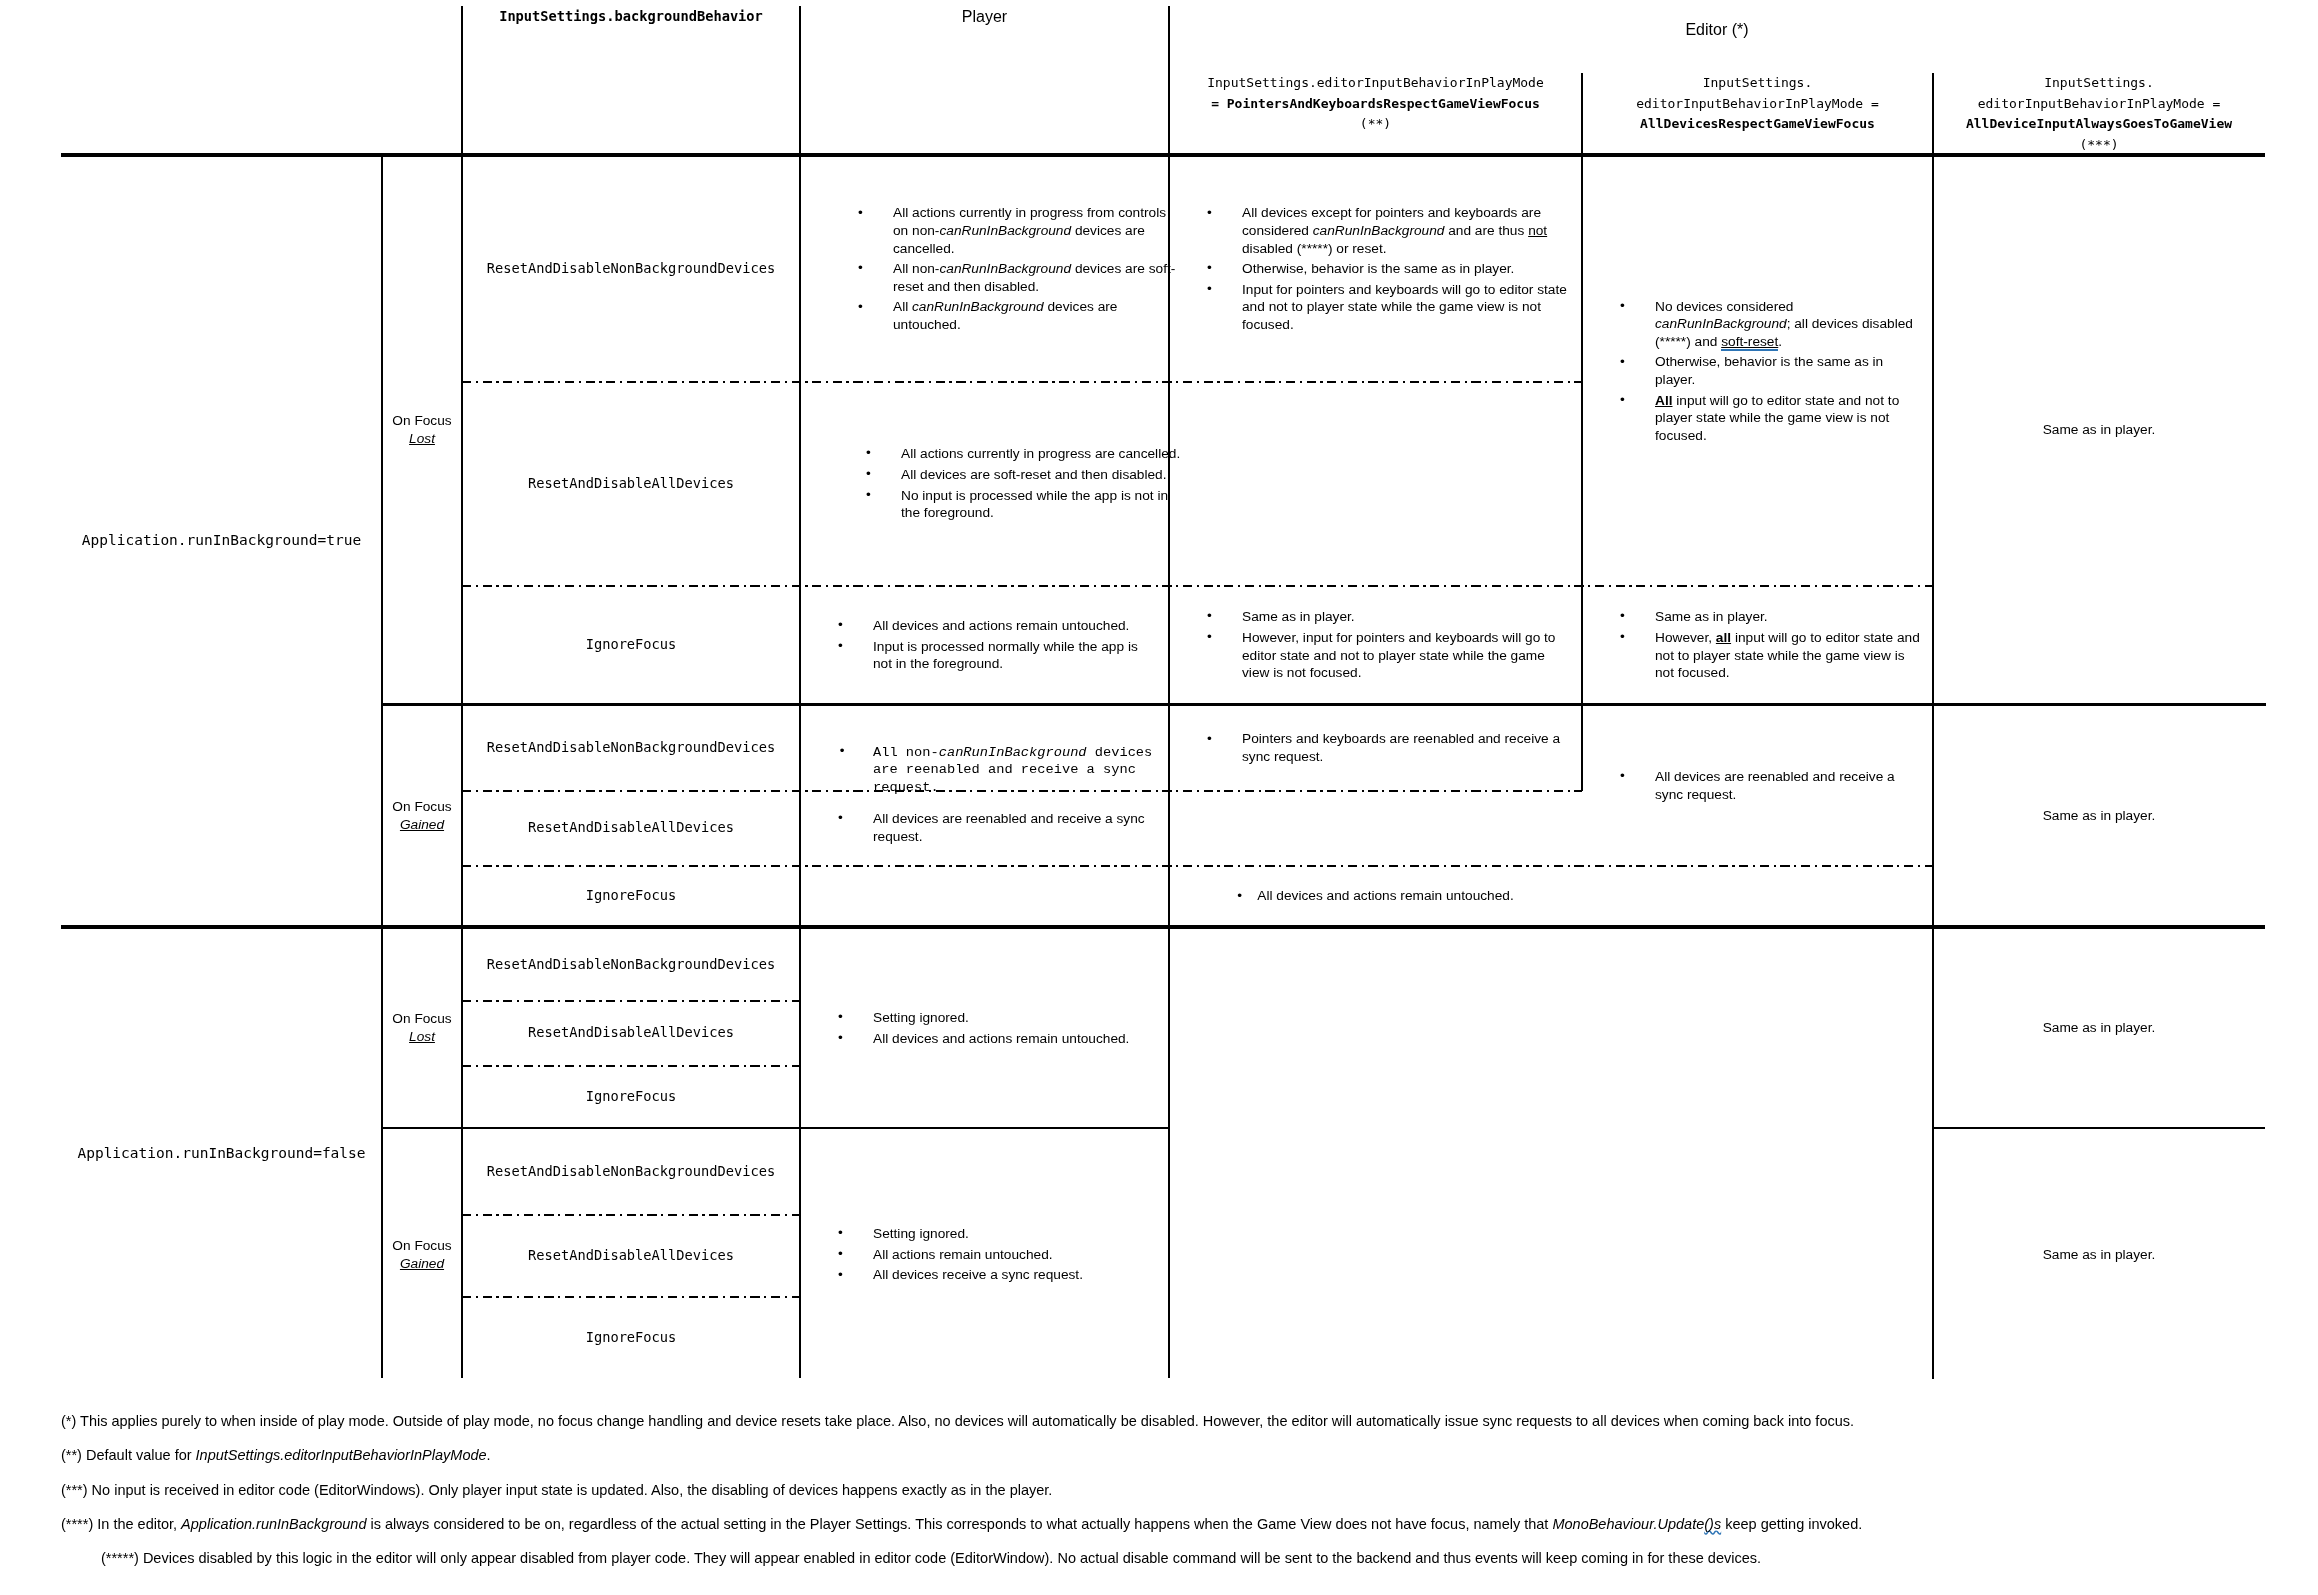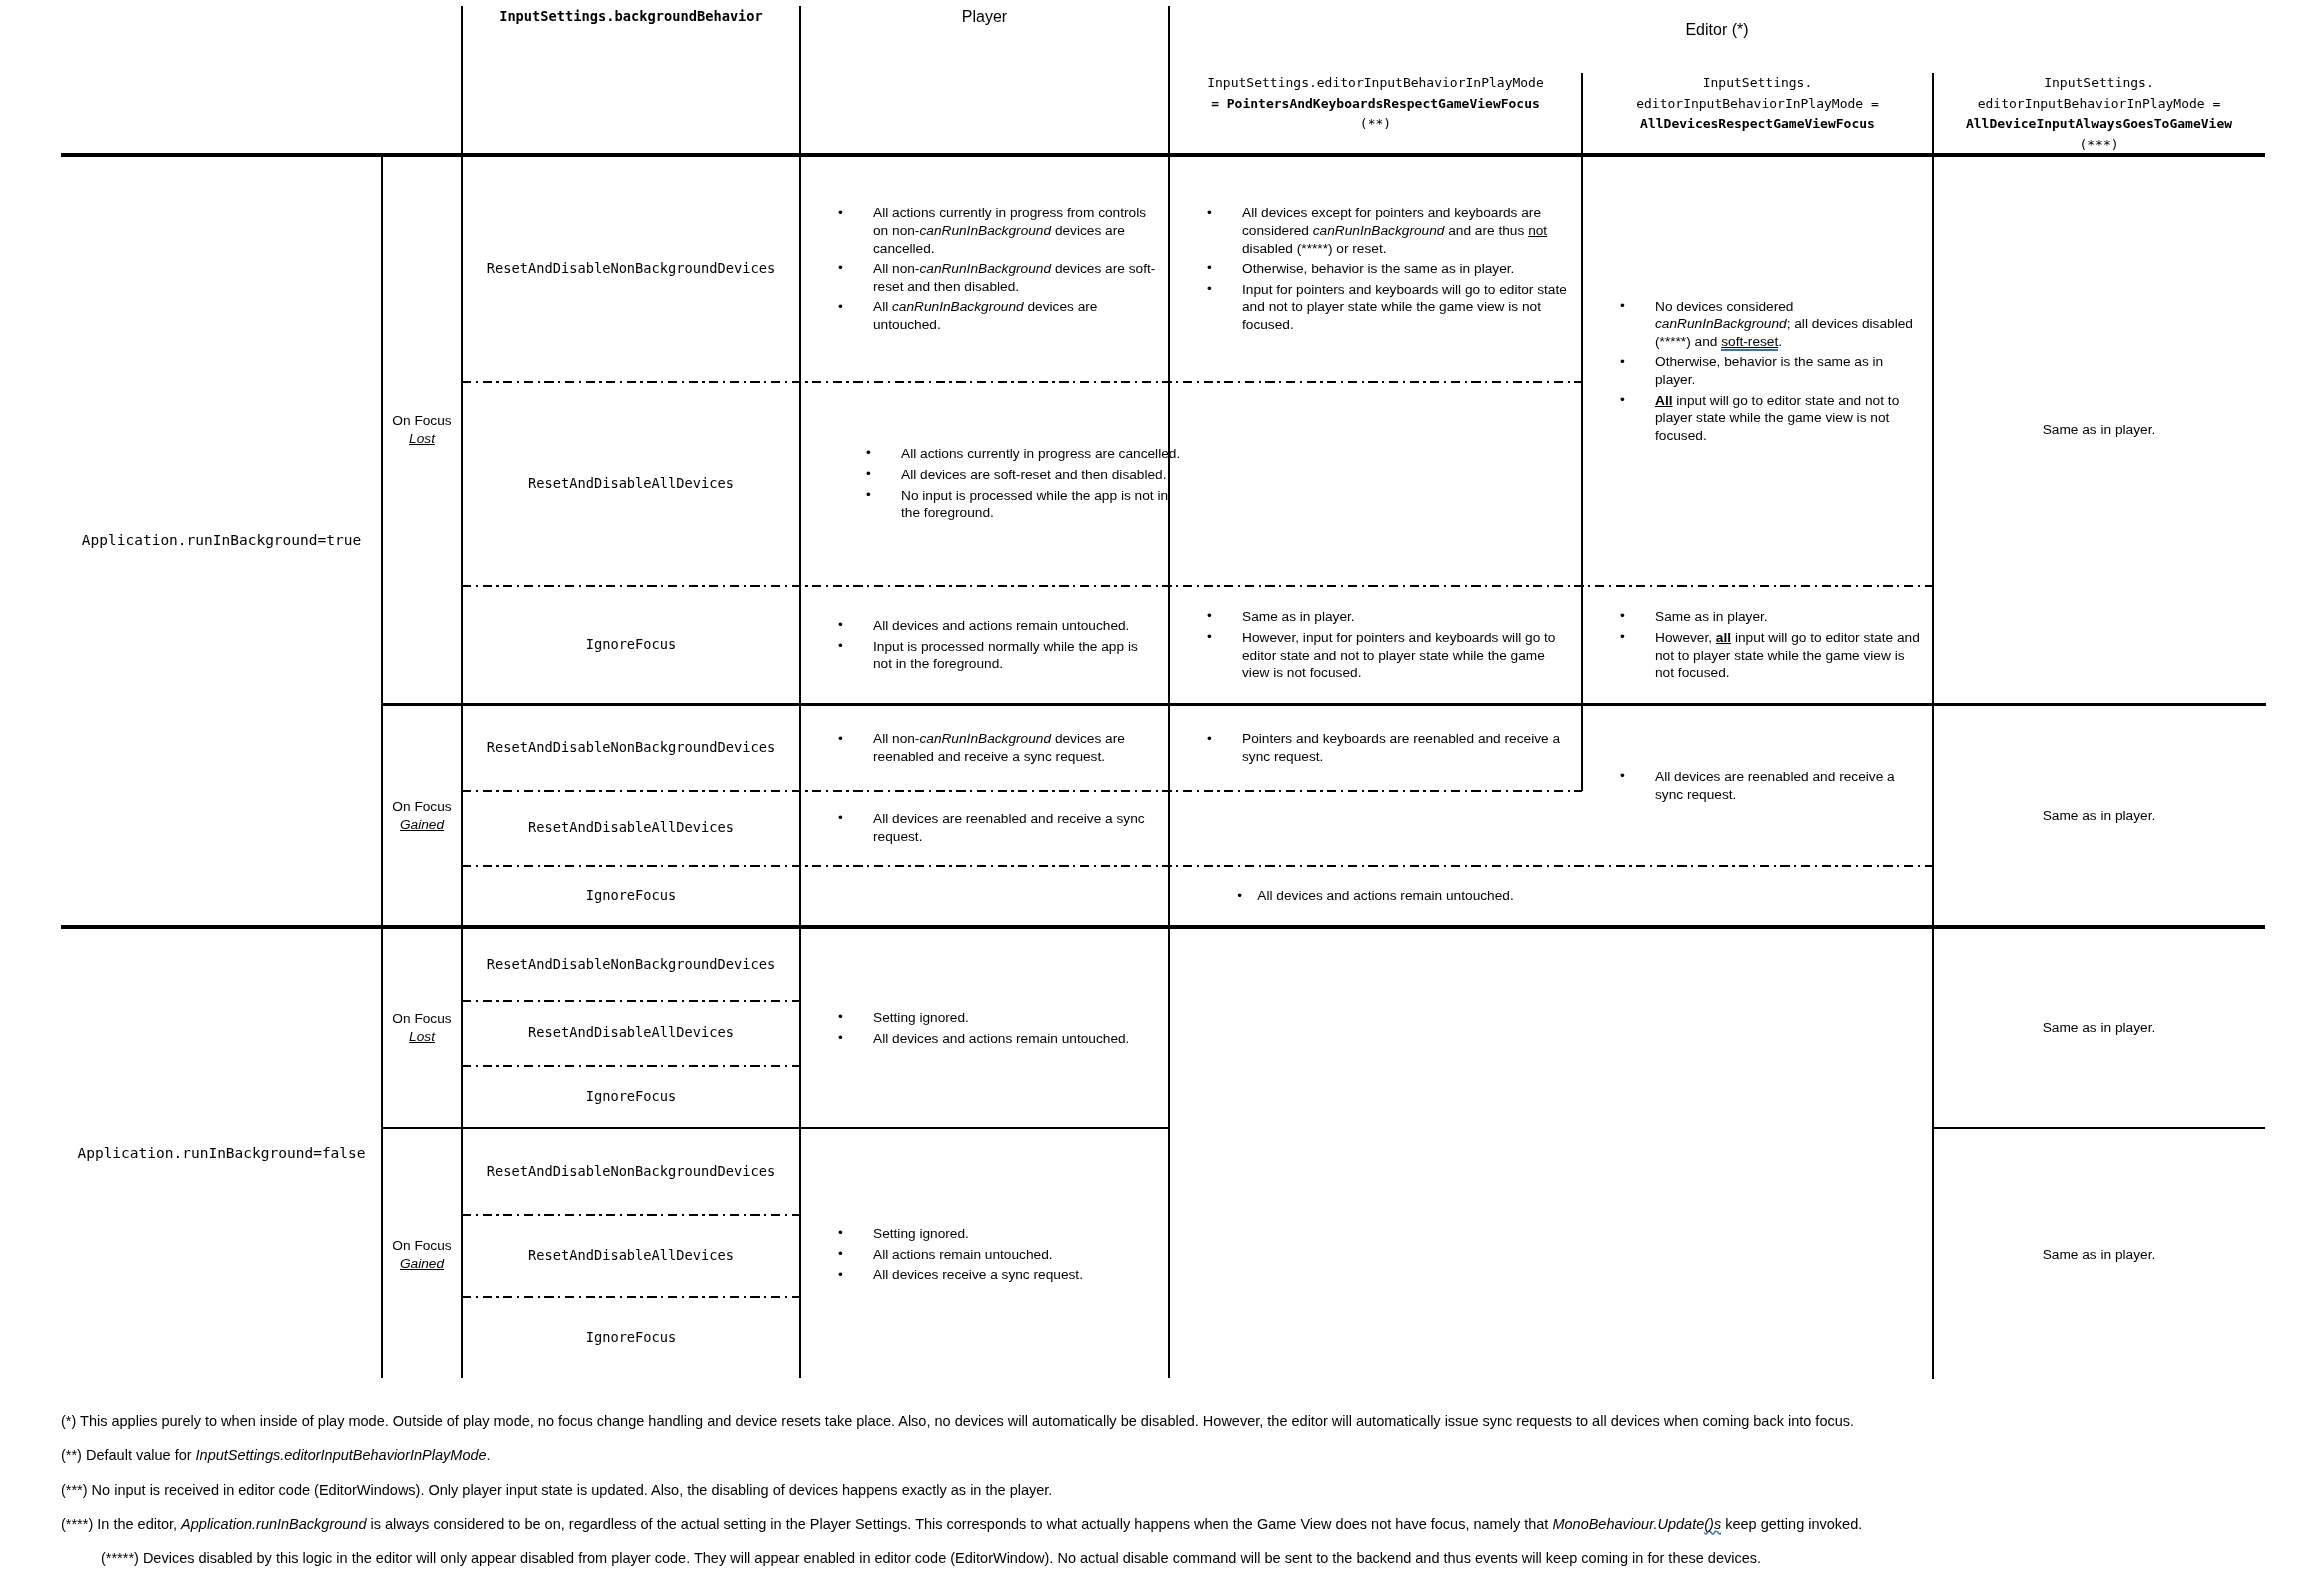--- a/index.html
+++ b/index.html
@@ -101,21 +101,21 @@
   <div class="cell center mono" style="left:462px;top:157px;width:338px;height:224px;">
     <span>ResetAndDisableNonBackgroundDevices</span>
   </div>
   <div class="cell center mono" style="left:462px;top:382px;width:338px;height:203px;">
     <span>ResetAndDisableAllDevices</span>
   </div>
   <div class="cell center mono" style="left:462px;top:587px;width:338px;height:116px;">
     <span>IgnoreFocus</span>
   </div>
 
-  <div class="cell" style="left:800px;top:157px;width:374px;height:224px;">
+  <div class="cell" style="left:800px;top:157px;width:374px;height:224px;padding-left:20px;">
       <ul>
         <li>All actions currently in progress from controls on non-<span class="i">canRunInBackground</span> devices are cancelled.</li>
         <li>All non-<span class="i">canRunInBackground</span> devices are soft-reset and then disabled.</li>
         <li>All <span class="i">canRunInBackground</span> devices are untouched.</li>
       </ul>
     </div>
   <div class="cell" style="left:800px;top:382px;width:369px;height:203px;padding-left:28px;">
       <ul>
         <li>All actions currently in progress are cancelled.</li>
         <li>All devices are soft-reset and then disabled.</li>
@@ -162,21 +162,21 @@
   <div class="cell center mono" style="left:462px;top:706px;width:338px;height:84px;">
     <span>ResetAndDisableNonBackgroundDevices</span>
   </div>
   <div class="cell center mono" style="left:462px;top:791px;width:338px;height:73px;">
     <span>ResetAndDisableAllDevices</span>
   </div>
   <div class="cell center mono" style="left:462px;top:866px;width:338px;height:59px;">
     <span>IgnoreFocus</span>
   </div>
 
-  <div class="cell" style="left:800px;top:706px;width:369px;height:84px;">
+  <div class="cell" style="left:800px;top:728px;width:369px;height:84px;font-family:Liberation Mono, monospace;">
       <ul>
         <li>All non-<span class="i">canRunInBackground</span> devices are reenabled and receive a sync request.</li>
       </ul>
     </div>
   <div class="cell" style="left:800px;top:791px;width:369px;height:73px;">
       <ul>
         <li>All devices are reenabled and receive a sync request.</li>
       </ul>
     </div>
   <div class="cell" style="left:1169px;top:706px;width:413px;height:84px;">

